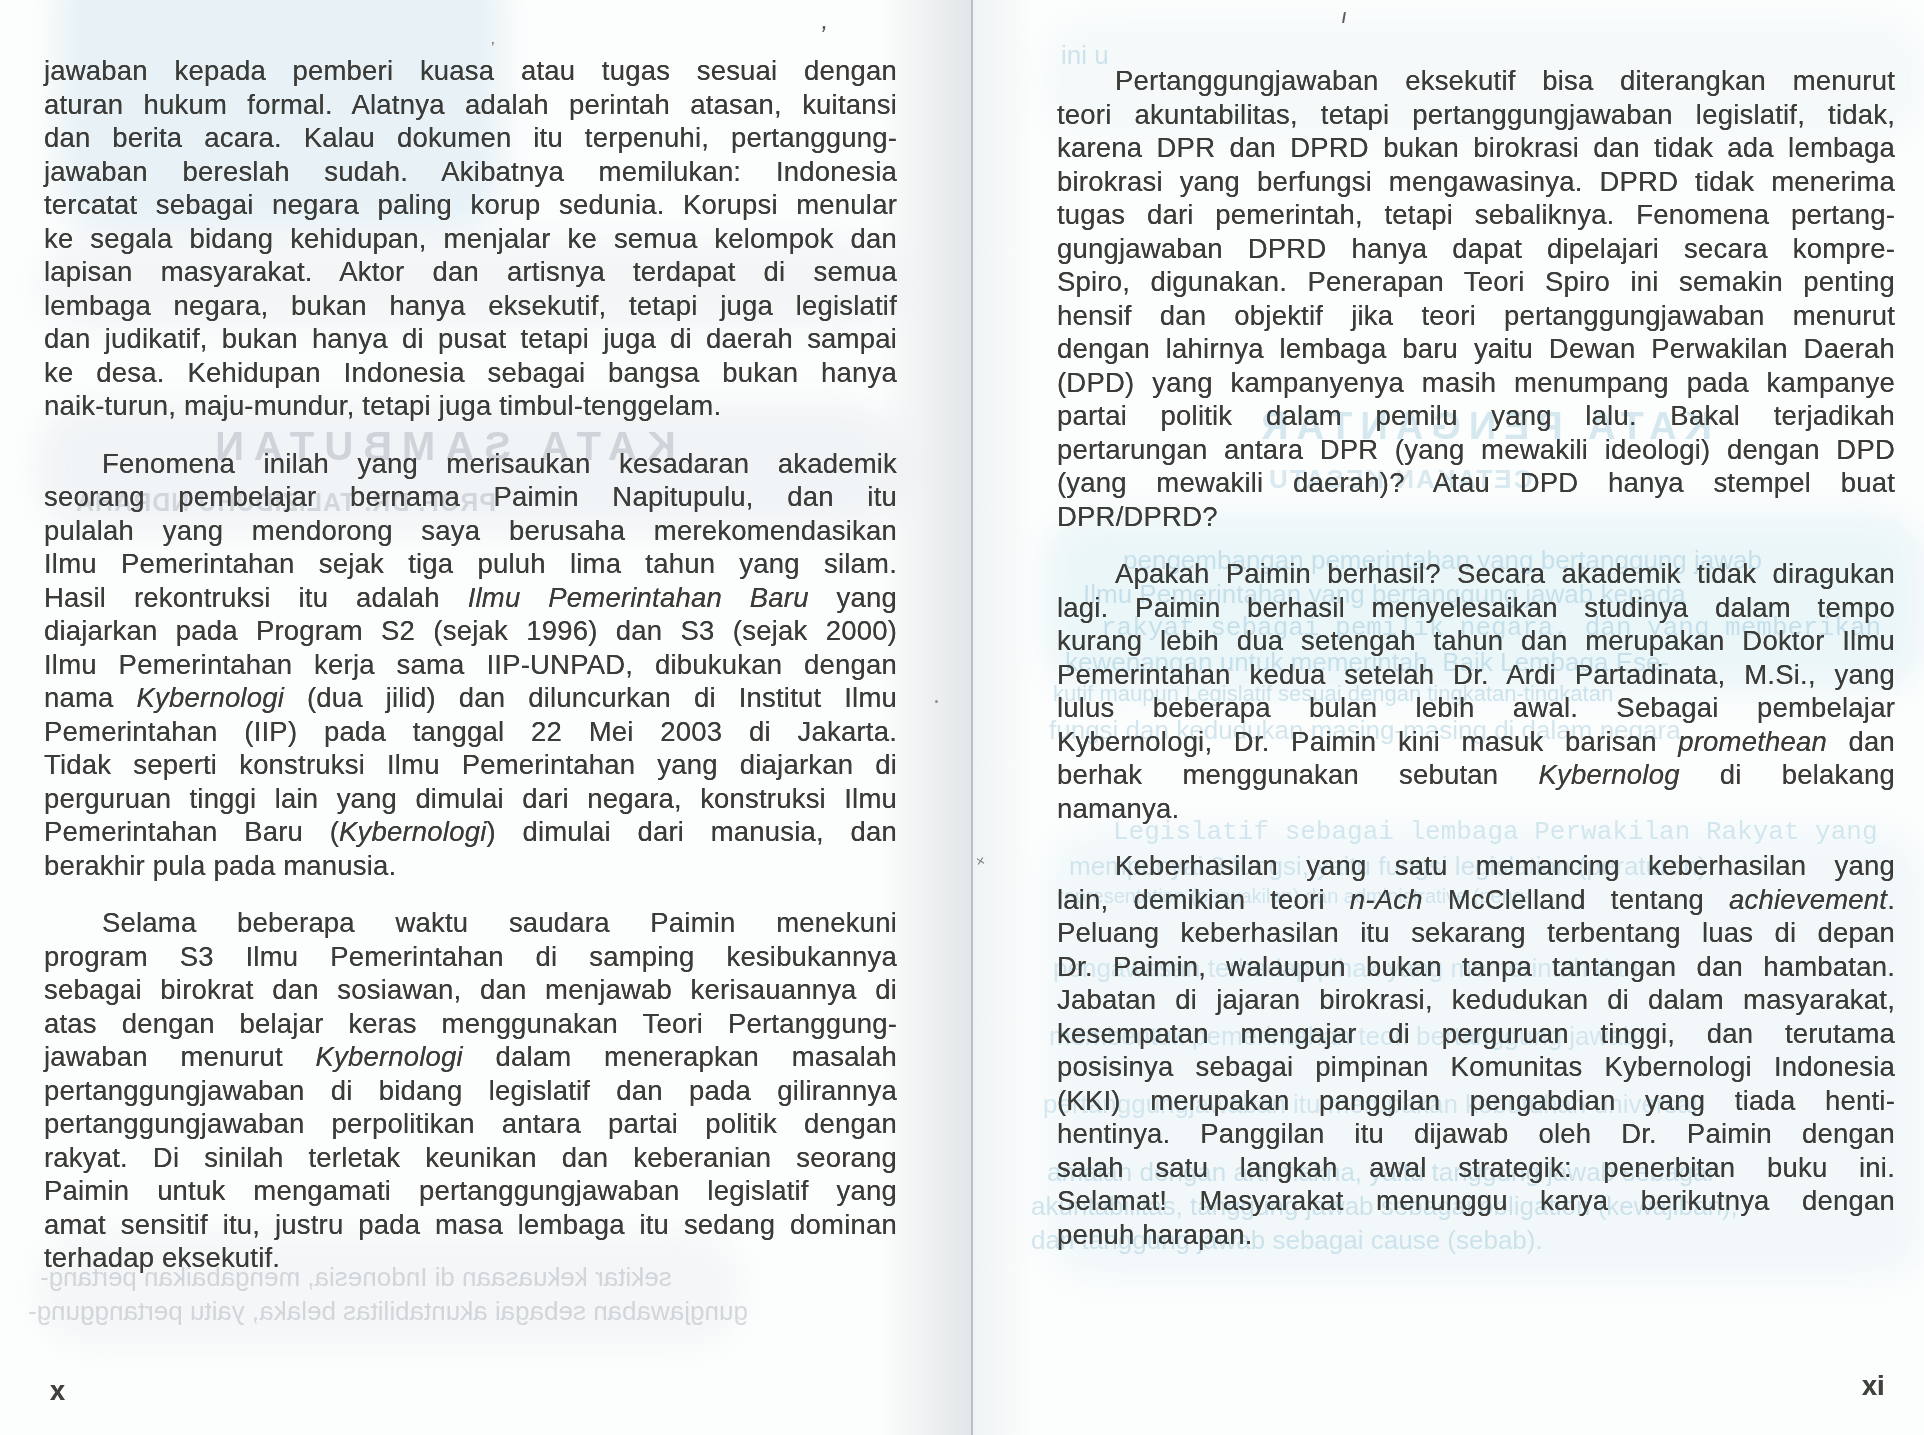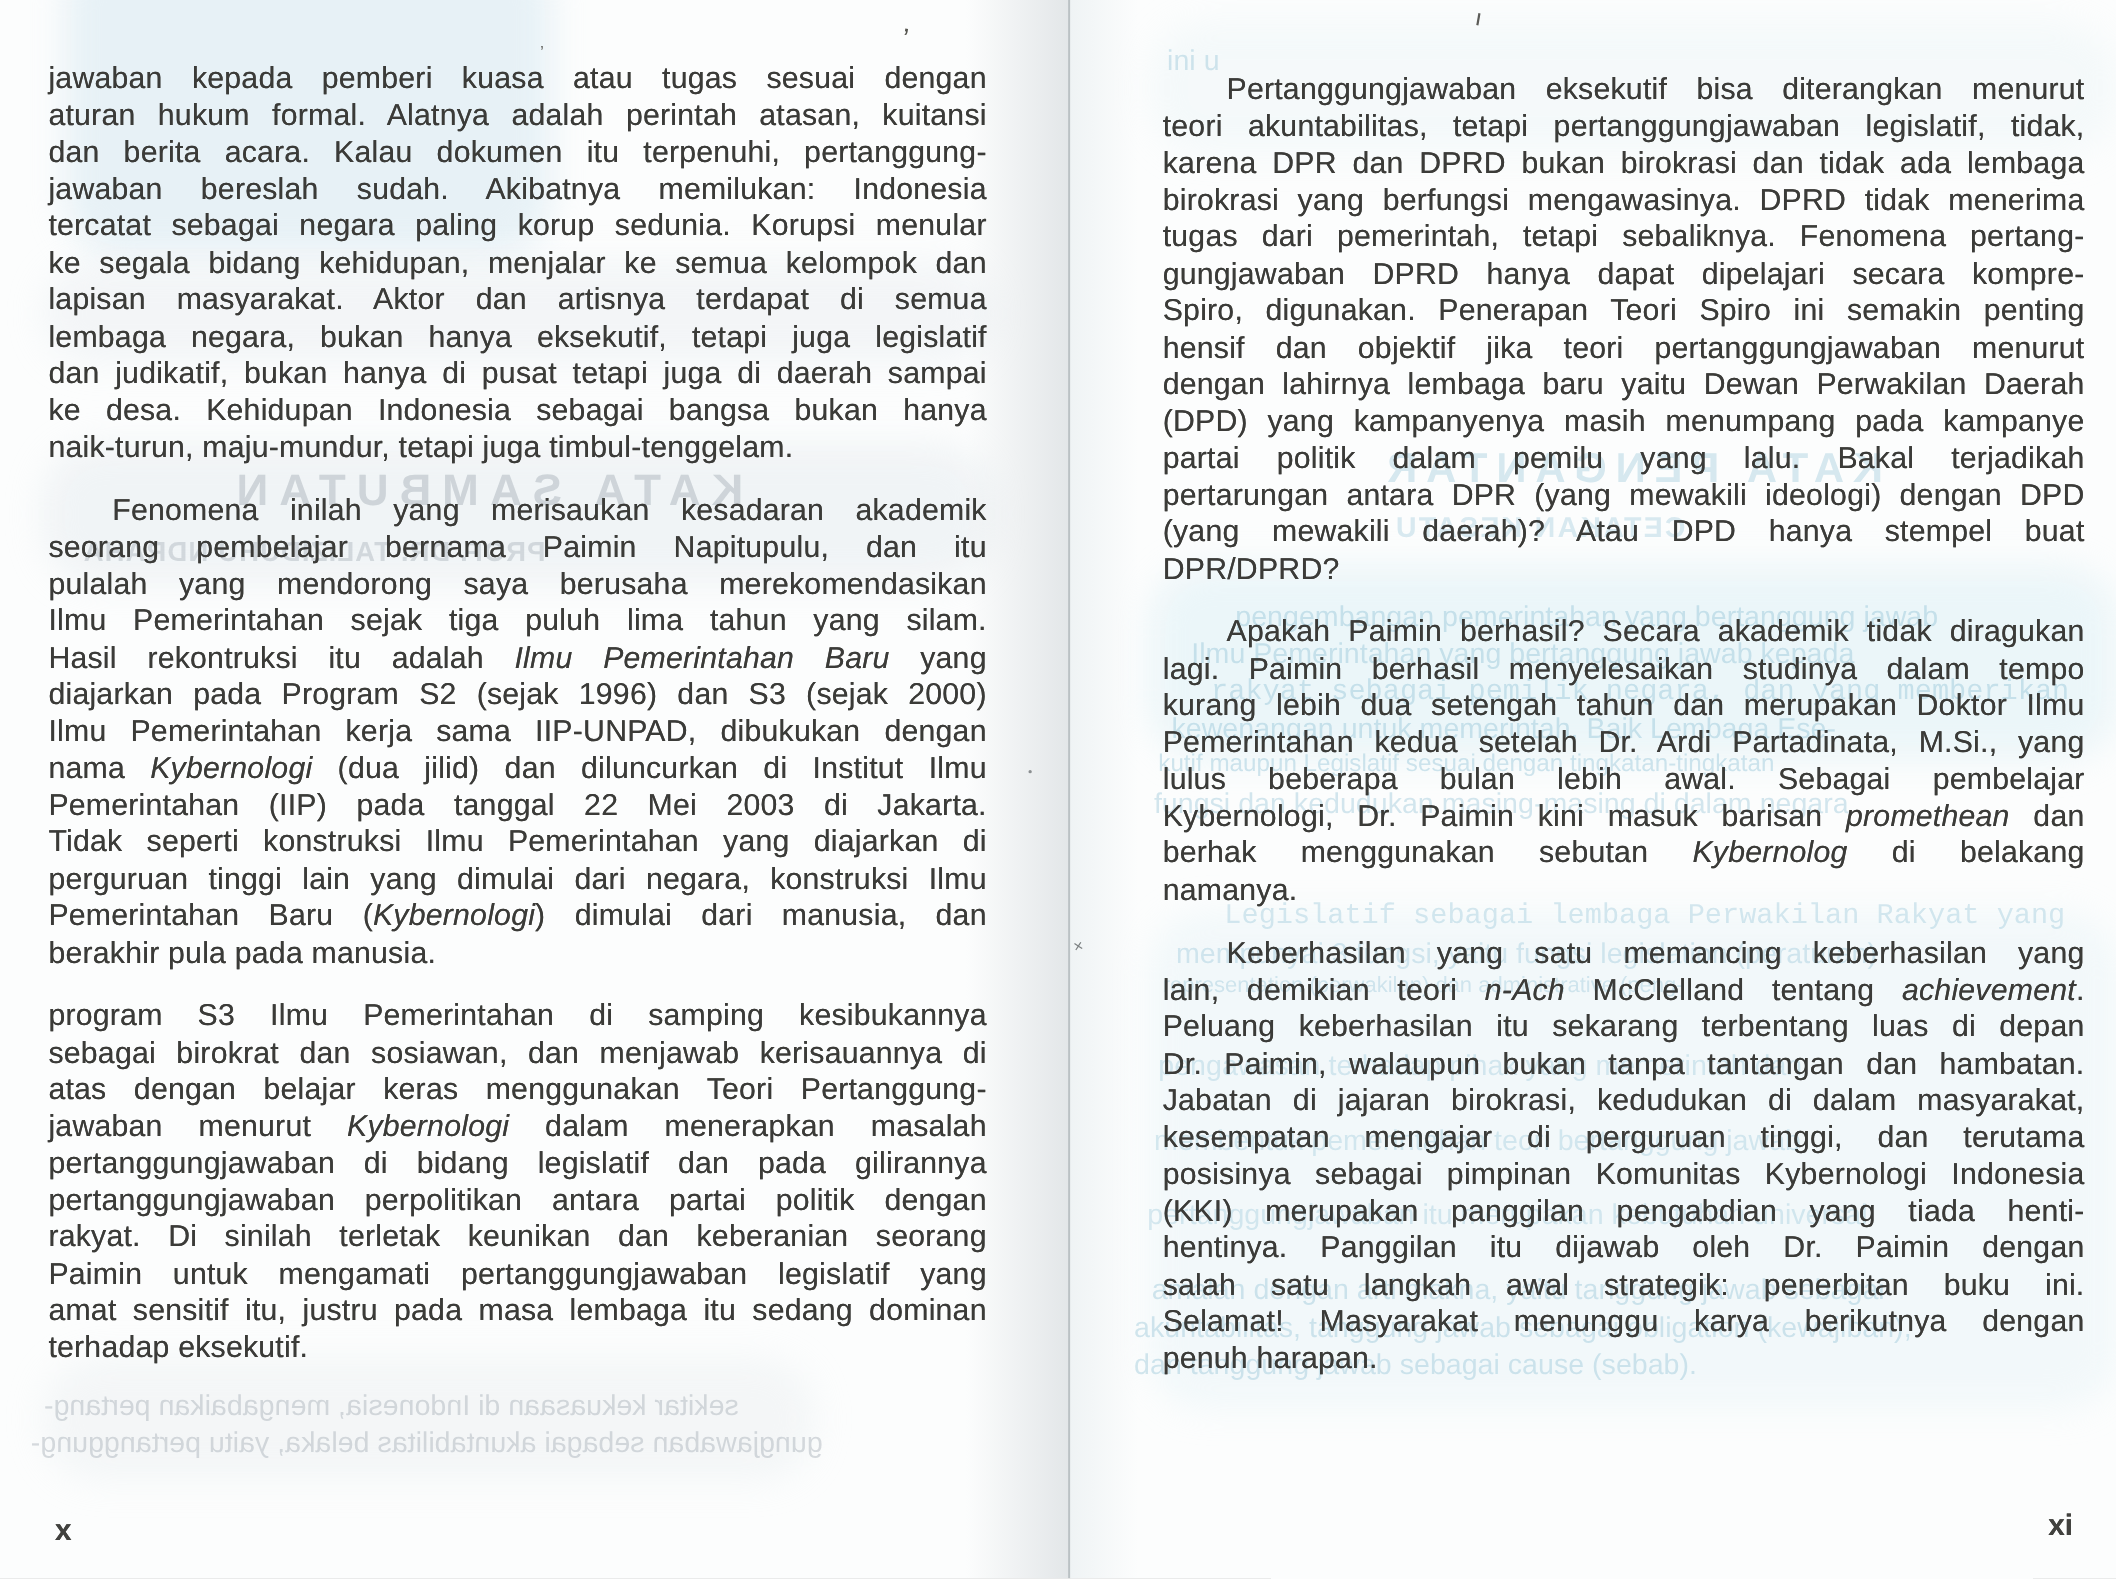--- a/index.html
+++ b/index.html
@@ -109,20 +109,21 @@
           <div class="line">diajarkan pada Program S2 (sejak 1996) dan S3 (sejak 2000)</div>
           <div class="line">Ilmu Pemerintahan kerja sama IIP-UNPAD, dibukukan dengan</div>
           <div class="line">nama <em>Kybernologi</em> (dua jilid) dan diluncurkan di Institut Ilmu</div>
           <div class="line">Pemerintahan (IIP) pada tanggal 22 Mei 2003 di Jakarta.</div>
           <div class="line">Tidak seperti konstruksi Ilmu Pemerintahan yang diajarkan di</div>
           <div class="line">perguruan tinggi lain yang dimulai dari negara, konstruksi Ilmu</div>
           <div class="line">Pemerintahan Baru (<em>Kybernologi</em>) dimulai dari manusia, dan</div>
           <div class="line lastline">berakhir pula pada manusia.</div>
         </div>
         <div class="para">
+          <div class="line indent">Selama beberapa waktu saudara Paimin menekuni</div>
           <div class="line">program S3 Ilmu Pemerintahan di samping kesibukannya</div>
           <div class="line">sebagai birokrat dan sosiawan, dan menjawab kerisauannya di</div>
           <div class="line">atas dengan belajar keras menggunakan Teori Pertanggung-</div>
           <div class="line">jawaban menurut <em>Kybernologi</em> dalam menerapkan masalah</div>
           <div class="line">pertanggungjawaban di bidang legislatif dan pada gilirannya</div>
           <div class="line">pertanggungjawaban perpolitikan antara partai politik dengan</div>
           <div class="line">rakyat. Di sinilah terletak keunikan dan keberanian seorang</div>
           <div class="line">Paimin untuk mengamati pertanggungjawaban legislatif yang</div>
           <div class="line">amat sensitif itu, justru pada masa lembaga itu sedang dominan</div>
           <div class="line lastline">terhadap eksekutif.</div>

